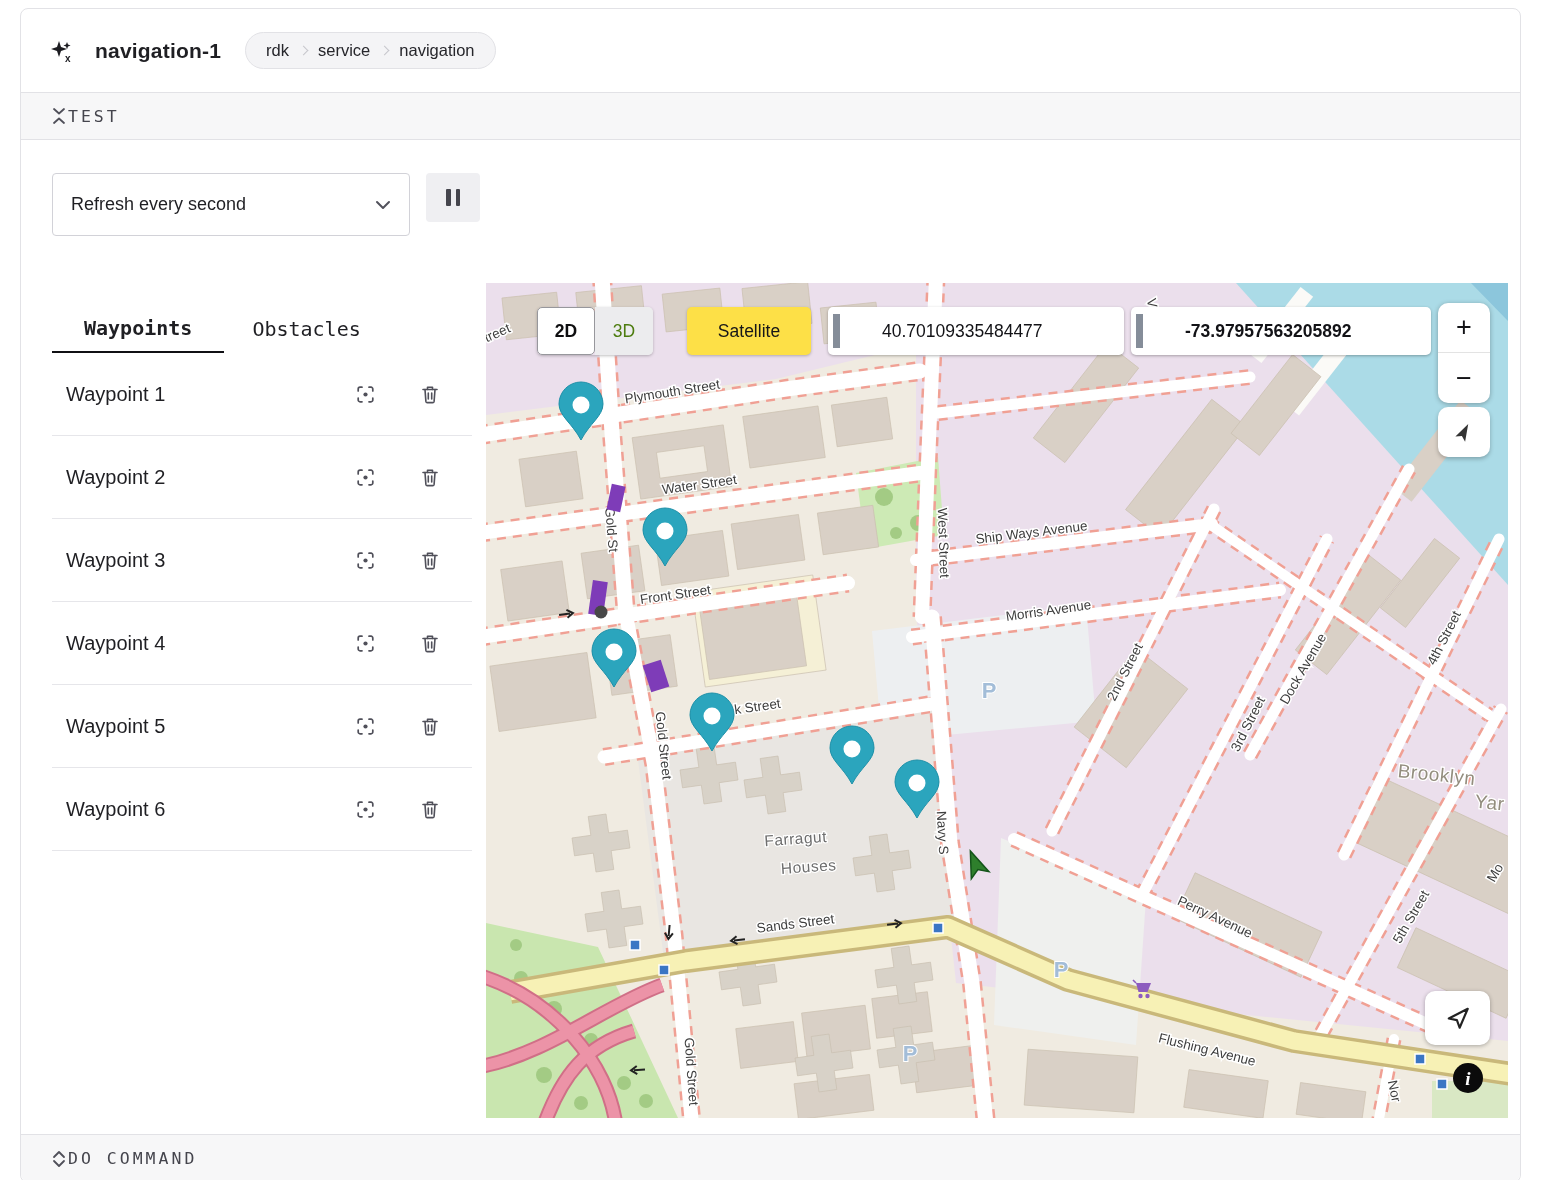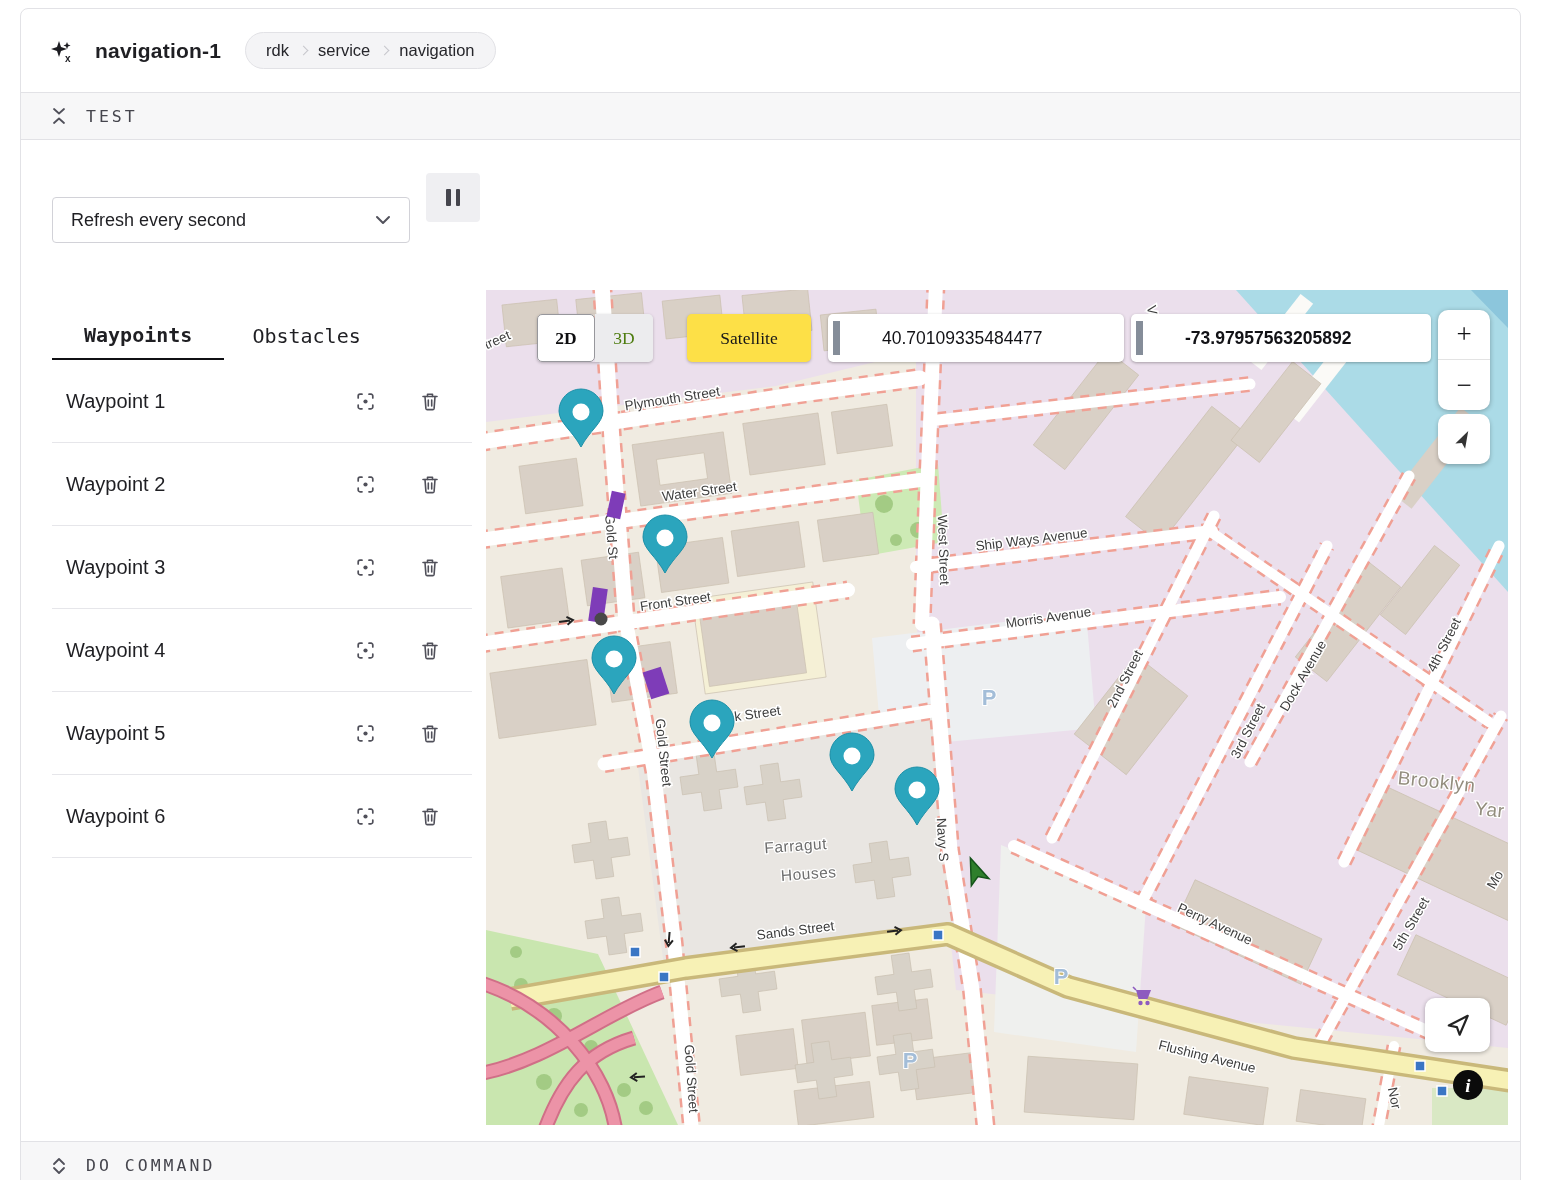--- a/index.html
+++ b/index.html
@@ -1,34 +1,34 @@
 <!DOCTYPE html>
 <html><head>
 <meta charset="utf-8">
 <style>
 *{box-sizing:border-box;margin:0;padding:0;}
 html,body{background:#fff;}
 body{width:1542px;height:1180px;font-family:"Liberation Sans",sans-serif;color:#1f1f23;position:relative;overflow:hidden;}
-button{font-family:Liberation Serif, serif;border:none;background:none;cursor:pointer;color:inherit;}
+button{font-family:Liberation Sans, sans-serif;border:none;background:none;cursor:pointer;color:inherit;}
 .app{position:absolute;left:20px;top:8px;width:1501px;border:1px solid #e2e2e6;border-radius:8px;background:#fff;}
 
 .hdr{height:83px;display:flex;align-items:center;padding:0 26px;}
 .hdr-icon{width:24px;height:24px;margin-left:2px;flex:none;}
 .hdr-title{font-size:21px;font-weight:bold;margin-left:22px;letter-spacing:.2px;}
 .crumbs{margin-left:24px;height:37px;background:#f4f4f6;border:1px solid #e2e2e6;border-radius:20px;display:flex;align-items:center;padding:0 20px;gap:11px;font-size:16.5px;color:#26262b;}
 .crumb-sep{width:7px;height:7px;border-top:1.5px solid #c6c6cc;border-right:1.5px solid #c6c6cc;transform:rotate(45deg);flex:none;}
 
-.bar{height:48px;background:#f7f7f8;display:flex;align-items:center;padding-left:29px;gap:18px;}
+.bar{height:48px;background:#f7f7f8;display:flex;align-items:center;padding-left:29px;}
 .bar.test{border-top:1px solid #e2e2e6;border-bottom:1px solid #e2e2e6;}
 .bar.docmd{border-top:1px solid #e2e2e6;border-radius:0 0 8px 8px;text-align:right;}
 .bar-label{font-family:"DejaVu Sans Mono","Liberation Mono",monospace;font-size:16.5px;letter-spacing:3px;color:#45454d;}
 
 .content{padding:33px 0 16px 31px;}
 .refresh-row{display:flex;gap:16px;}
-.select{width:358px;height:46px;border:1px solid #d2d2d8;border-radius:4px;display:flex;align-items:center;padding:0 18px;font-size:18px;background:#fff;cursor:pointer;margin-top:24px;}
+.select{width:358px;height:63px;border:1px solid #d2d2d8;border-radius:4px;display:flex;align-items:center;padding:0 18px;font-size:18px;background:#fff;cursor:pointer;}
 .select .chev{margin-left:auto;display:flex;}
 .pause-btn{width:54px;height:49px;background:#efeff2;border-radius:4px;display:flex;align-items:center;justify-content:center;gap:5px;}
 .pause-btn span{width:4.5px;height:17px;background:#45454d;border-radius:1px;}
 .main-row{display:flex;margin-top:47px;}
 
 .panel{width:420px;flex:none;}
 .tabs{display:flex;margin-top:22px;}
 .tab{font-family:"DejaVu Sans Mono","Liberation Mono",monospace;font-size:20px;display:flex;align-items:center;height:48px;padding:0 28px;color:#1f1f23;background:none;}
 .tab.active{font-weight:bold;border-bottom:2.5px solid #101014;padding:0 32px;}
 .wp-row{height:83px;display:flex;align-items:center;border-bottom:1px solid #e6e6ea;}

